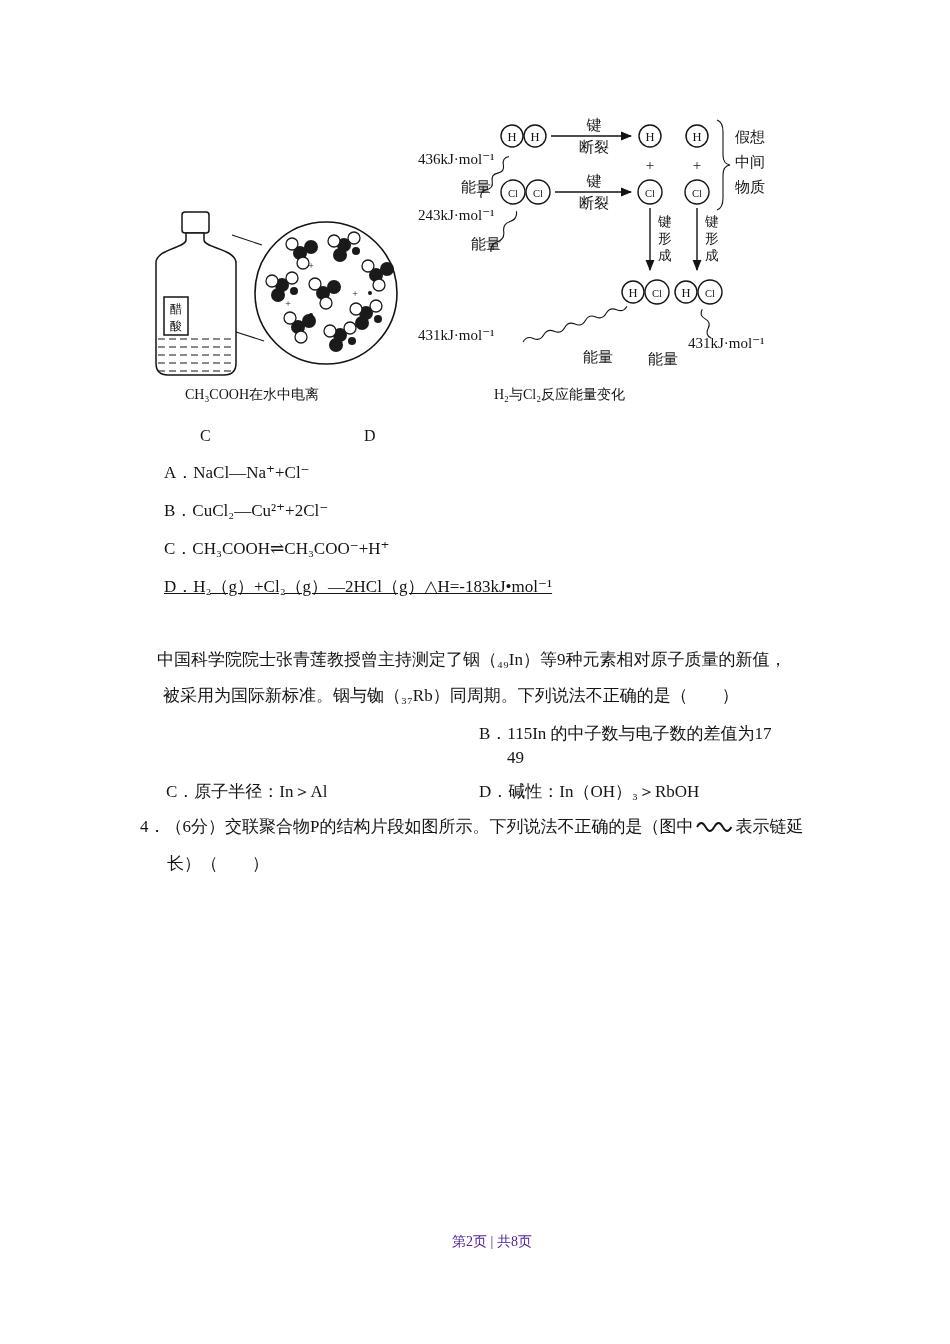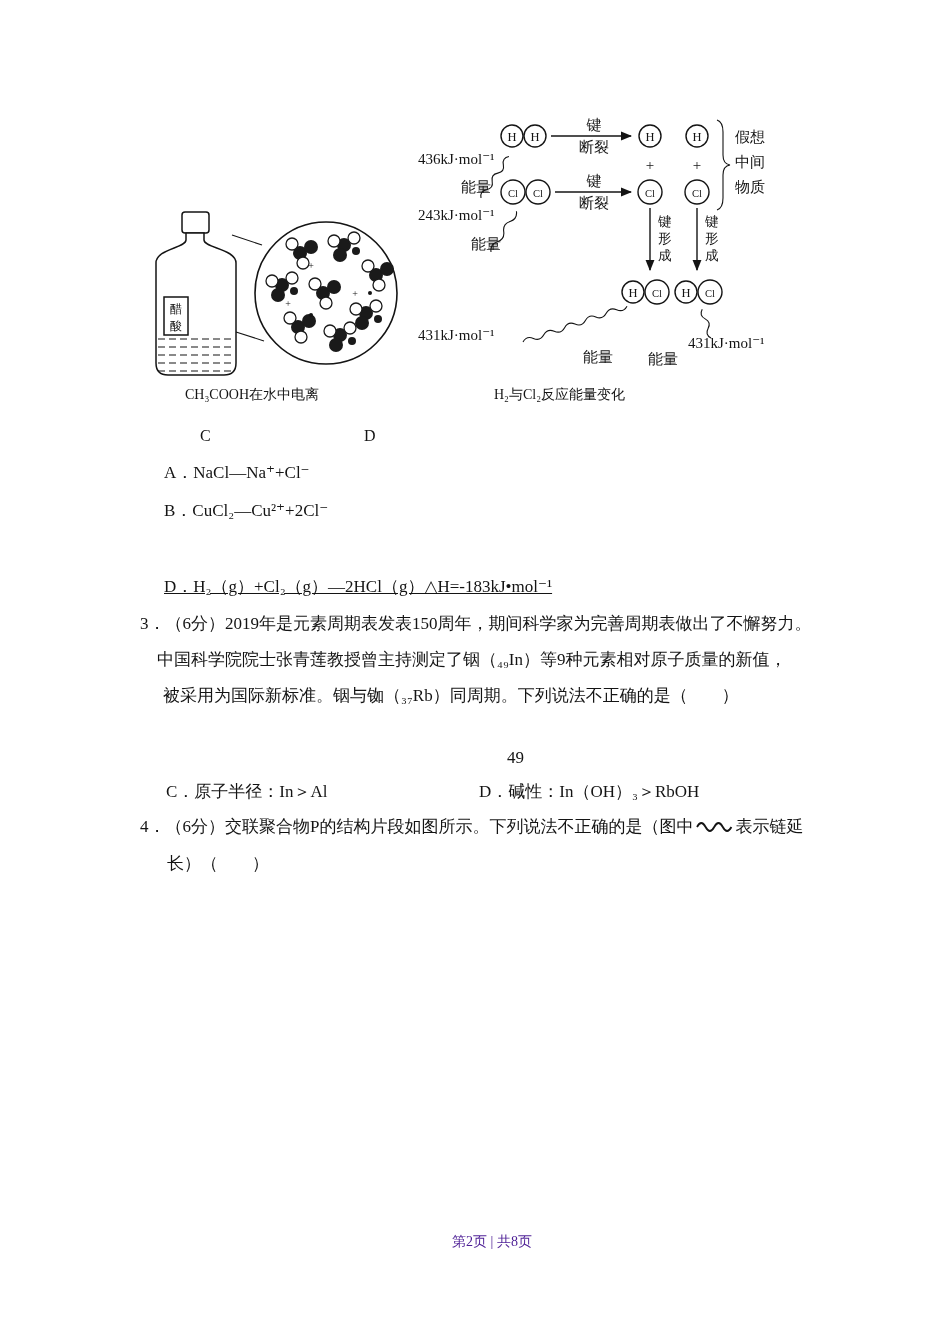--- a/index.html
+++ b/index.html
@@ -170,25 +170,26 @@
     <circle cx="163" cy="110" r="2" fill="#141414"></circle>
   </svg>
 
   <div class="caption" style="left:185px; top:386px;">CH₃COOH在水中电离</div>
   <div class="caption" style="left:494px; top:386px;">H₂与Cl₂反应能量变化</div>
   <div class="fig-letter" style="left:200px; top:427px;">C</div>
   <div class="fig-letter" style="left:364px; top:427px;">D</div>
 
   <div class="line" style="left:164px; top:461px;">A．NaCl—Na⁺+Cl⁻</div>
   <div class="line" style="left:164px; top:499px;">B．CuCl₂—Cu²⁺+2Cl⁻</div>
+  <div class="line" style="left:164px; top:537px;">C．CH₃COOH⇌CH₃COO⁻+H⁺</div>
   <div class="line" style="left:164px; top:575px;text-decoration:underline;">D．H₂（g）+Cl₂（g）—2HCl（g）△H=-183kJ•mol⁻¹</div>
 
-  <div class="line" style="left:140px; top:612px;">3．（6分）2019年是元素周期表发表150周年，期间科学家为完善周期表做出了不懈努力。</div>
   <div class="line" style="left:157px; top:648px;">中国科学院院士张青莲教授曾主持测定了铟（₄₉In）等9种元素相对原子质量的新值，</div>
   <div class="line" style="left:163px; top:684px;">被采用为国际新标准。铟与铷（₃₇Rb）同周期。下列说法不正确的是（　　）</div>
+  <div class="line" style="left:479px; top:722px;">B．115In 的中子数与电子数的差值为17</div>
   <div class="line" style="left:507px; top:748px;">49</div>
   <div class="line" style="left:166px; top:780px;">C．原子半径：In＞Al</div>
   <div class="line" style="left:479px; top:780px;">D．碱性：In（OH）₃＞RbOH</div>
 
   <div class="line" style="left:140px; top:815px;"><span>4．（6分）交联聚合物P的结构片段如图所示。下列说法不正确的是（图中</span><svg class="wave-inline" width="36" height="14" viewBox="0 0 36 14">
         <path d="M1,7 q4.3,-8 8.6,0 q4.3,8 8.6,0 q4.3,-8 8.6,0 q4.3,8 8.6,0" fill="none" stroke="#141414" stroke-width="1.8"></path>
       </svg><span>表示链延</span></div>
   <div class="line" style="left:167px; top:852px;">长）（　　）</div>
 
   <div class="footer">第2页 | 共8页</div>

